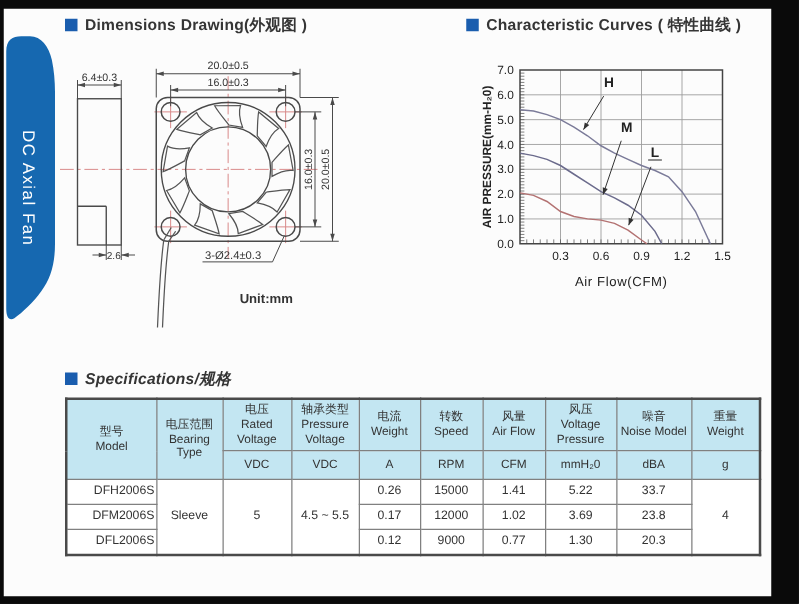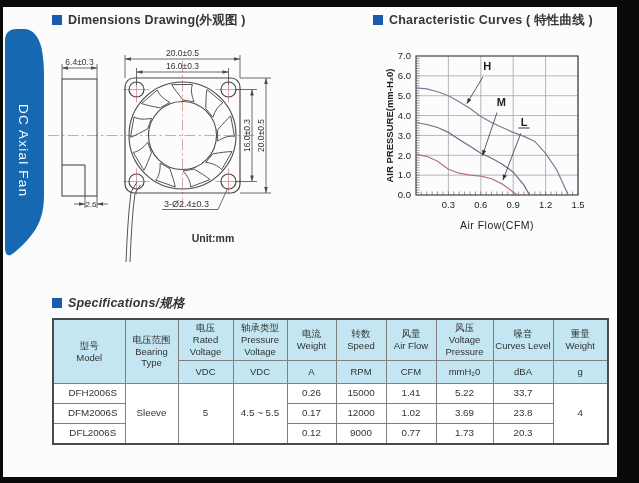--- a/index.html
+++ b/index.html
@@ -16,21 +16,21 @@
   
   .spec-table{position:absolute;left:52px;top:318px;border-collapse:collapse;table-layout:fixed;
               font-size:9.5px;color:#333;background:#fff;}
   .spec-table th,.spec-table td{border:1px solid #808080;text-align:center;vertical-align:middle;
               padding:0 1px;font-weight:400;line-height:1.25;}
   .spec-table{border:2px solid #4a4a4a;}
   .spec-table thead th{background:#c3e6f2;}
   .spec-table .unit-row th{height:22px;}
   .spec-table .name-row th{height:40px;}
   .spec-table tbody td{height:19px;font-size:9.8px;}
-  .spec-table td.model-cell{text-align:center;padding-left:8px;}
+  .spec-table td.model-cell{text-align:right;padding-left:8px;}
 </style>
 </head>
 <body>
 
 <div class="page">
   <div class="content"></div>
 
   <svg style="position:absolute;left:3px;top:25px;" width="46" height="245" viewBox="0 0 46 245">
     <path d="M2,16 C2,7 7,4 14,4 L21,4 C30,4 36,12 38.5,23 C40.2,31 41,40 41,49
              L41,170 C41,186 37.5,198 30,208 C23.5,217 15,225 8.5,229.5 C4.5,232 2,229 2,222 Z" fill="#1668b0"></path>
@@ -323,21 +323,21 @@
         <th>
           <div>风量</div>
             <div>Air Flow</div>
           </th>
         <th>
           <div>风压</div>
             <div>Voltage Pressure</div>
           </th>
         <th>
           <div>噪音</div>
-            <div>Curves Level</div>
+            <div>Noise Model</div>
           </th>
         <th>
           <div>重量</div>
             <div>Weight</div>
           </th>
       </tr>
       <tr class="unit-row">
         <th>VDC</th>
         <th>VDC</th>
         <th>A</th>
@@ -367,18 +367,18 @@
         <td>12000</td>
         <td>1.02</td>
         <td>3.69</td>
         <td>23.8</td>
       </tr>
       <tr>
         <td class="model-cell">DFL2006S</td>
         <td>0.12</td>
         <td>9000</td>
         <td>0.77</td>
-        <td>1.73</td>
+        <td>1.30</td>
         <td>20.3</td>
       </tr>
     </tbody>
   </table>
 </div>
 
 </body></html>

